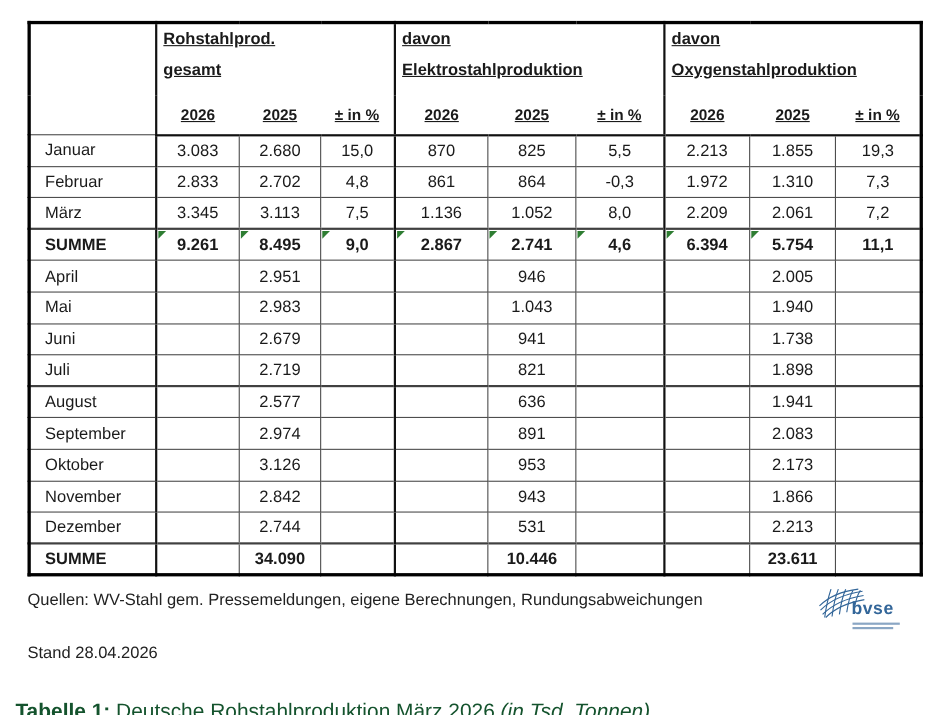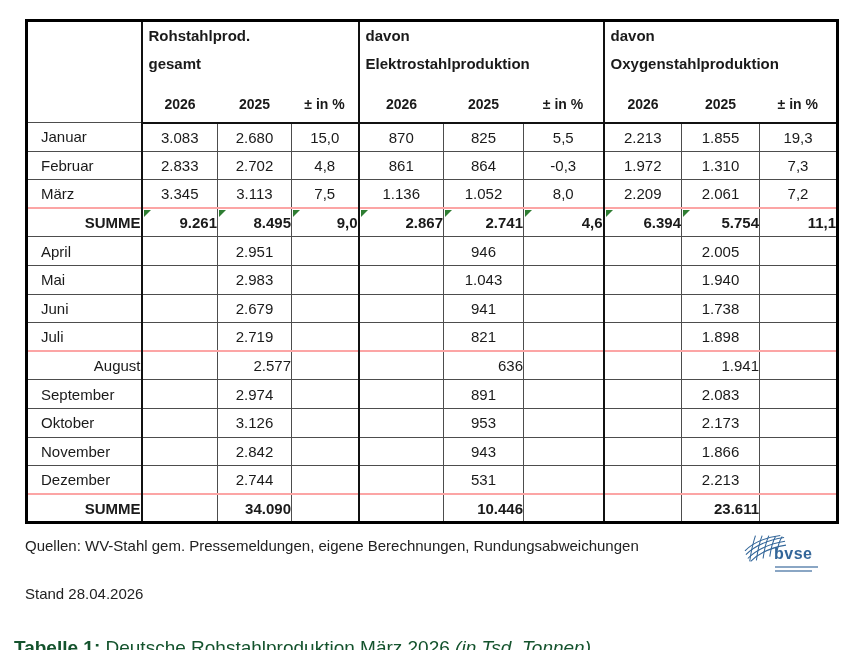--- a/index.html
+++ b/index.html
@@ -14,39 +14,39 @@
     border-collapse: collapse; table-layout: fixed;
     width: 811px; margin: 19px 0 0 25px;
     border: 3px solid #000;
     font-size: 15px;
   }
   table.prod th, table.prod td {
     border: 1px solid #4d4d4d; padding: 0; overflow: hidden; white-space: nowrap;
   }
 
   
-  thead th { font-weight: bold; background: #fff; }
+  thead th { font-weight: bold; background: #fff; text-decoration: underline; }
   tr.h1 th { border-bottom: 0; vertical-align: top; text-align: left; height: 66px; }
   tr.h1 th .gl { padding: 6px 0 0 6px; line-height: 1.0; }
   tr.h1 th .gl + .gl { padding-top: 13px; }
   th.corner { border-right: 2px solid #111; }
   tr.h2 th {
     border-top: 0; border-left: 0; border-right: 0;
     border-bottom: 2px solid #111;
     height: 36px; text-align: center; font-size: 14px; vertical-align: middle;
   }
   .gs { border-left: 2px solid #111 !important; }
 
   
   tbody td { height: 28.6px; text-align: center; position: relative; }
   tbody td.month {
     text-align: left; padding-left: 13px; border-right: 2px solid #111;
   }
   tr.bold td { font-weight: bold; }
-  tr.thick td { border-top: 2px solid #fca5a5; text-align: right; }
+  tr.thick td { border-top: 2px solid #404040; }
 
   .tri {
     position: absolute; top: 1px; left: 1px; width: 0; height: 0;
     border-top: 7px solid #2e7d32; border-right: 7px solid transparent;
   }
 
   
   .footer { position: relative; width: 811px; margin: 13px 0 0 25px; font-size: 15px; color: #222; }
   .footer .src-line { line-height: 1.2; }
   .footer .stand-line { margin-top: 30px; line-height: 1.2; }

